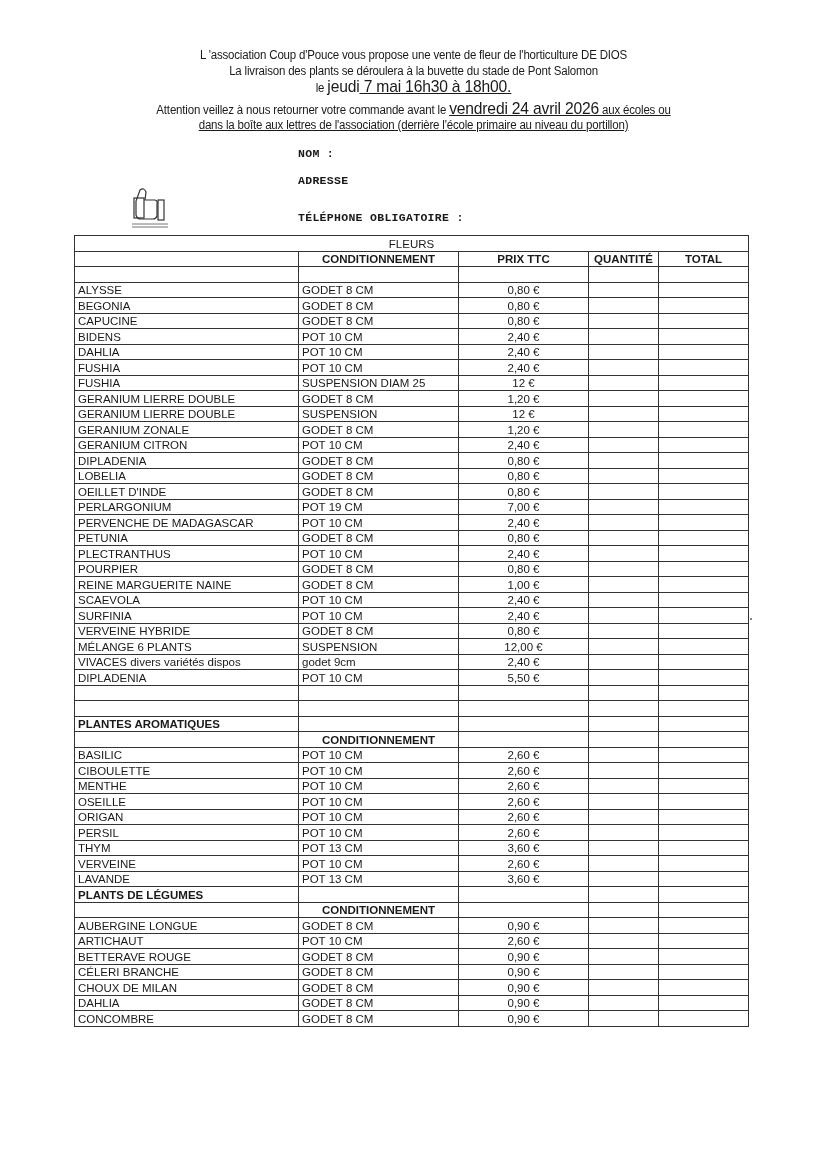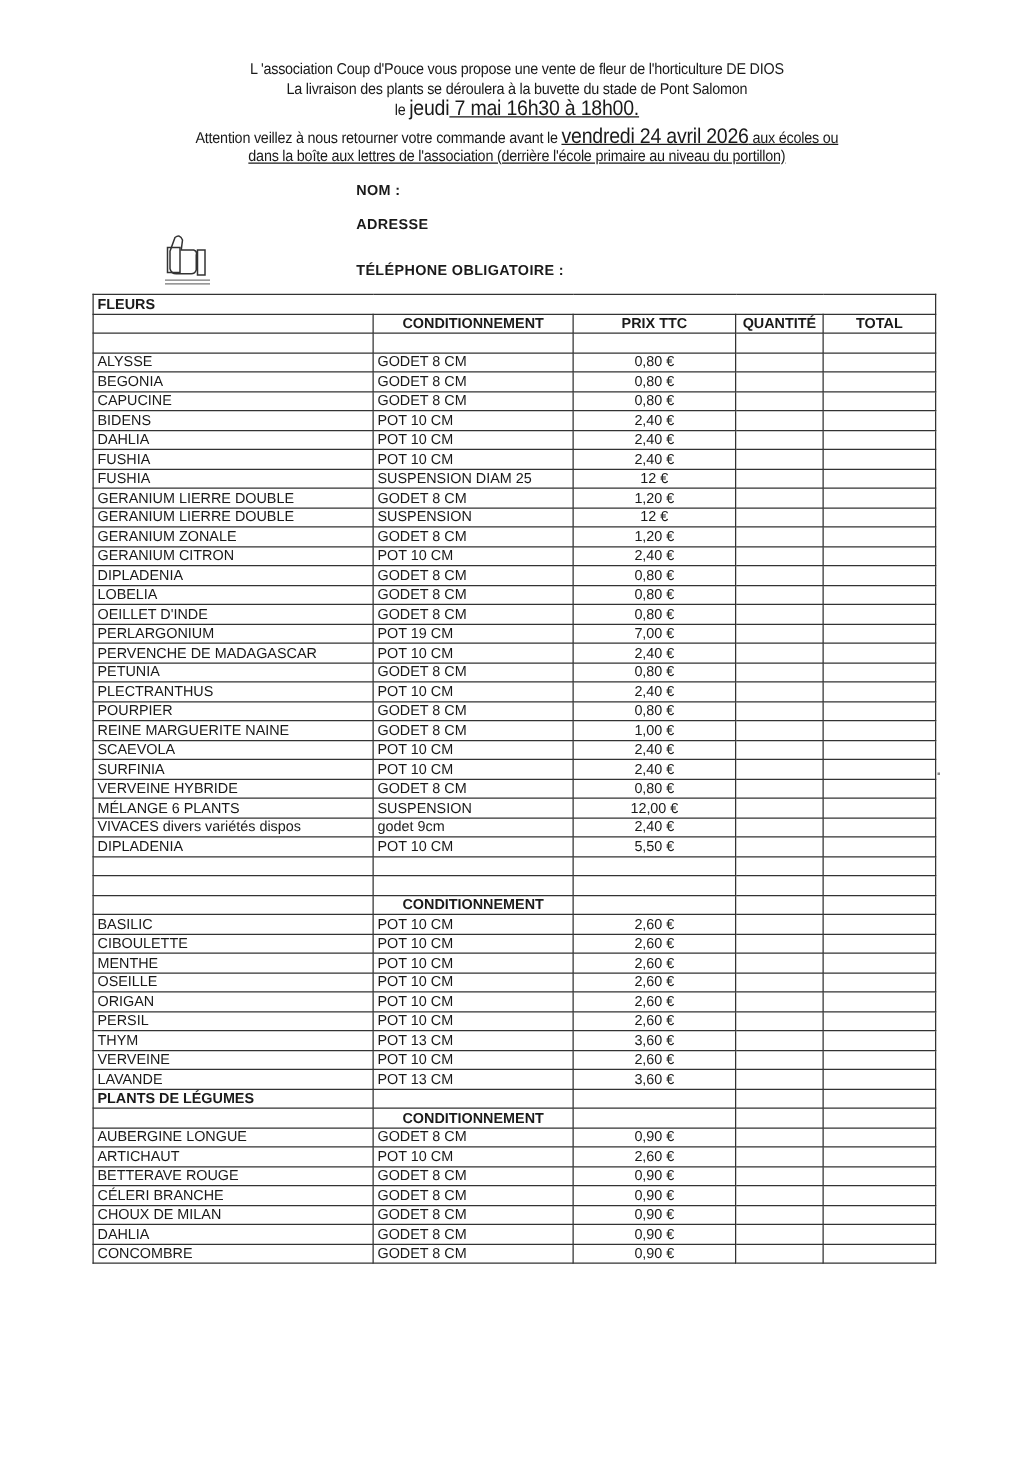--- a/index.html
+++ b/index.html
@@ -1,26 +1,26 @@
 <!DOCTYPE html>
 <html><head>
 <meta charset="utf-8">
 <style>
   html, body { margin:0; padding:0; background:#ffffff; }
   body { width:827px; height:1169px; position:relative; overflow:hidden; font-family:"Liberation Sans", sans-serif; color:#1a1a1a; }
   .hdr { position:absolute; left:0; width:827px; text-align:center; font-family:"Liberation Sans", sans-serif; font-size:12.5px; letter-spacing:-0.2px; transform:scaleX(0.92); transform-origin:center; }
   .big { font-size:17px; }
   .u { text-decoration:underline; }
-  .form-label { position:absolute; left:285px; font-family:Liberation Sans, sans-serif; font-weight:bold; font-size:11.5px; letter-spacing:0.3px; }
+  .form-label { position:absolute; left:298px; font-family:Liberation Mono, monospace; font-weight:bold; font-size:11.5px; letter-spacing:0.3px; }
   .logo { position:absolute; left:126px; top:186px; width:50px; height:44px; }
   table.grid { position:absolute; left:74px; border-collapse:collapse; table-layout:fixed; width:674px; }
   table.grid td { border:1px solid #333; height:14.5px; padding:0 3px; font-size:11.5px; line-height:14px; white-space:nowrap; overflow:hidden; vertical-align:bottom; }
   col.c1 { width:224px; } col.c2 { width:160px; } col.c3 { width:130px; } col.c4 { width:70px; } col.c5 { width:90px; }
   td.price { text-align:center; }
-  td.title { font-weight:bold; font-size:15px; height:20px; }
+  td.title { text-align:center; font-weight:normal; font-size:15px; height:20px; }
   td.colh { text-align:center; font-weight:bold; font-size:11.5px;margin-top:17px; }
   td.sect { font-weight:bold; font-size:16px; height:20px; }
   .dot { position:absolute; left:750px; top:618px; width:2px; height:2px; background:#888; }
 </style>
 </head>
 <body>
 
 <div class="hdr" style="top:48px;">L 'association Coup d'Pouce vous propose une vente de fleur de l'horticulture DE DIOS</div>
 <div class="hdr" style="top:64px;">La livraison des plants se déroulera à la buvette du stade de Pont Salomon</div>
 <div class="hdr" style="top:77px;">
@@ -261,20 +261,27 @@
         <td></td>
       </tr>
       <tr>
         <td></td>
         <td></td>
         <td></td>
         <td></td>
         <td></td>
       </tr>
       <tr>
+        <td class="sect">PLANTES AROMATIQUES</td>
+        <td></td>
+        <td></td>
+        <td></td>
+        <td></td>
+      </tr>
+      <tr>
         <td></td>
         <td class="colh">CONDITIONNEMENT</td>
         <td></td>
         <td></td>
         <td></td>
       </tr>
       <tr>
         <td>BASILIC</td>
         <td>POT 10 CM</td>
         <td class="price">2,60 €</td>

